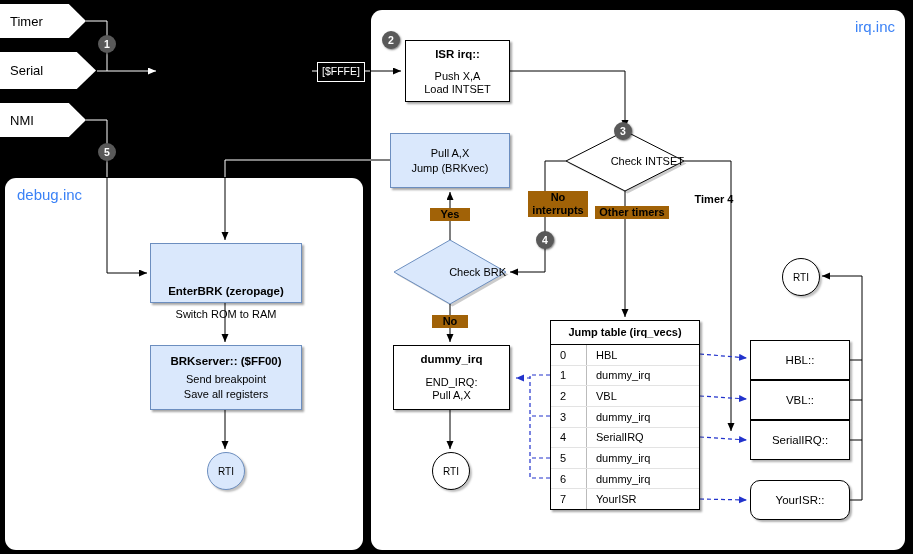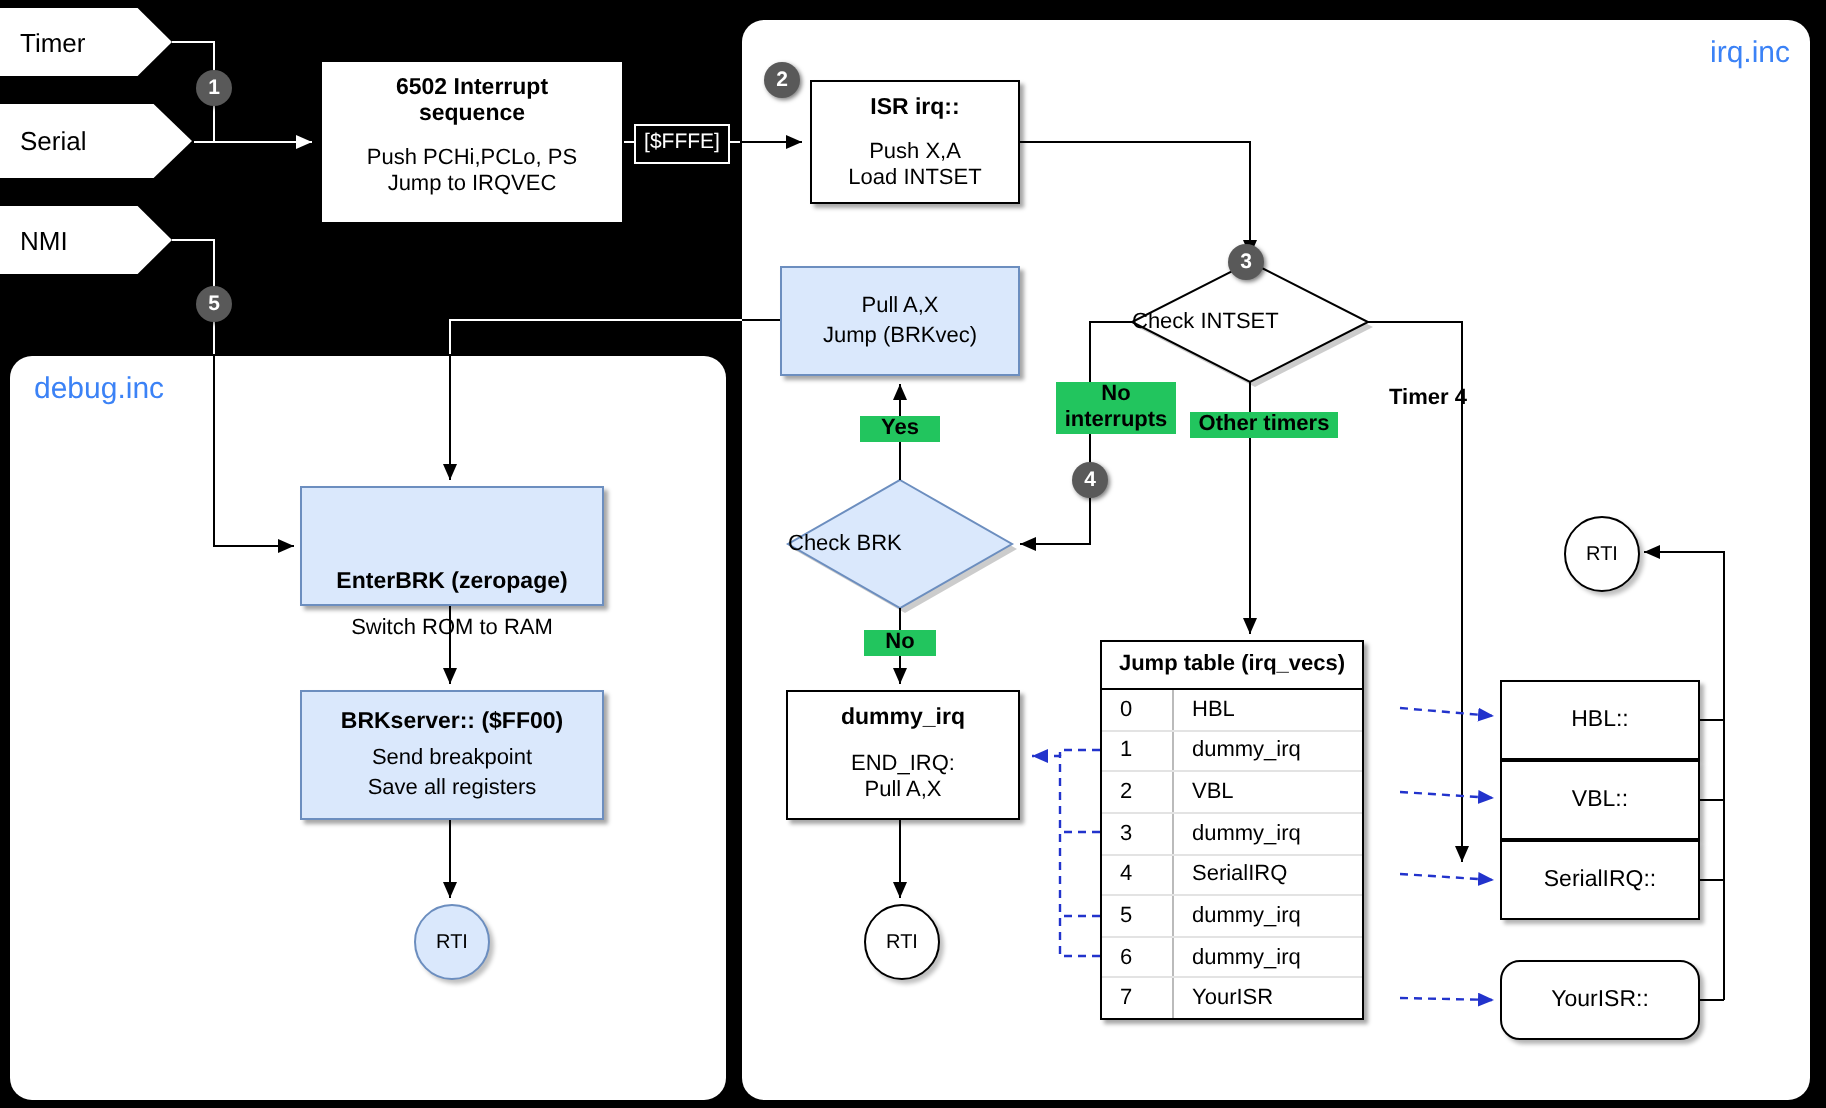--- a/index.html
+++ b/index.html
@@ -14,29 +14,29 @@
   .node{position:absolute;box-sizing:border-box;background:#fff;border:1px solid #000;
         font-size:11px;text-align:center;z-index:10;line-height:13px;}
   .shadow{box-shadow:2px 2px 2px rgba(0,0,0,.35);}
   .node .title{font-weight:bold;font-size:11.5px;}
   .blue{background:#dae8fc;border-color:#6c8ebf;}
   .vcenter{display:flex;flex-direction:column;justify-content:center;}
   .badge{position:absolute;width:18px;height:18px;border-radius:50%;background:#595959;
          color:#fff;font-size:10.5px;font-weight:bold;display:flex;align-items:center;
          justify-content:center;z-index:20;box-shadow:1px 1px 2px rgba(0,0,0,.5);}
   .edge-label{position:absolute;font-size:11px;font-weight:bold;text-align:center;
-              background:#22c55e;z-index:12;line-height:13px;}
-  .diamond-label{position:absolute;font-size:11px;text-align:left;z-index:12;}
+              background:#a16207;z-index:12;line-height:13px;}
+  .diamond-label{position:absolute;font-size:11px;text-align:right;z-index:12;}
   .vector-tag{position:absolute;background:#000;border:1px solid #fff;color:#fff;
               font-size:10.5px;text-align:center;line-height:16px;z-index:12;}
   .rti{position:absolute;width:36px;height:36px;border-radius:50%;background:#fff;
        border:1px solid #000;display:flex;align-items:center;justify-content:center;
        font-size:10px;z-index:10;box-shadow:2px 2px 2px rgba(0,0,0,.25);}
   .rti.blue{background:#dae8fc;border-color:#6c8ebf;}
-  .jump-table{position:absolute;left:550px;top:320px;width:132px;height:190px;
+  .jump-table{position:absolute;left:550px;top:320px;width:150px;height:190px;
               background:#fff;border:1px solid #000;box-sizing:border-box;z-index:10;
               display:flex;flex-direction:column;font-size:11px;}
   .jt-header{height:23px;line-height:23px;text-align:center;font-weight:bold;
              border-bottom:1px solid #000;}
   .jt-rows{flex:1;display:flex;flex-direction:column;}
   .jt-row{flex:1;display:flex;align-items:stretch;border-bottom:1px solid #e3e3e3;}
   .jt-row:last-child{border-bottom:none;}
   .jt-idx{width:26px;padding-left:9px;border-right:1px solid #bbb;display:flex;align-items:center;}
   .jt-target{padding-left:9px;display:flex;align-items:center;}
   .handler{position:absolute;left:750px;width:100px;height:40px;background:#fff;
@@ -122,25 +122,20 @@
   <div class="flag" style="left:0;top:103px;width:86px;height:34px;">
     <span>NMI</span>
   </div>
 
   <div class="badge" style="left:98px;top:35px;">1</div>
   <div class="badge" style="left:382px;top:31px;">2</div>
   <div class="badge" style="left:614px;top:122px;">3</div>
   <div class="badge" style="left:536px;top:231px;">4</div>
   <div class="badge" style="left:98px;top:143px;">5</div>
 
-  <div class="node" style="left:160px;top:30px;width:152px;height:82px;padding-top:7px;">
-    <div class="title" style="max-width:104px;margin:0 auto 9px;">6502 Interrupt sequence</div>
-    <div>Push PCHi,PCLo, PS</div>
-    <div>Jump to IRQVEC</div>
-  </div>
 
   <div class="vector-tag" style="left:317px;top:62px;width:46px;height:18px;">[$FFFE]</div>
 
   <div class="node shadow" style="left:405px;top:40px;width:105px;height:62px;padding-top:7px;">
     <div class="title" style="margin-bottom:9px;">ISR irq::</div>
     <div>Push X,A</div>
     <div>Load INTSET</div>
   </div>
 
   <div class="diamond-label" style="left:566px;top:155px;width:118px;">Check INTSET</div>

